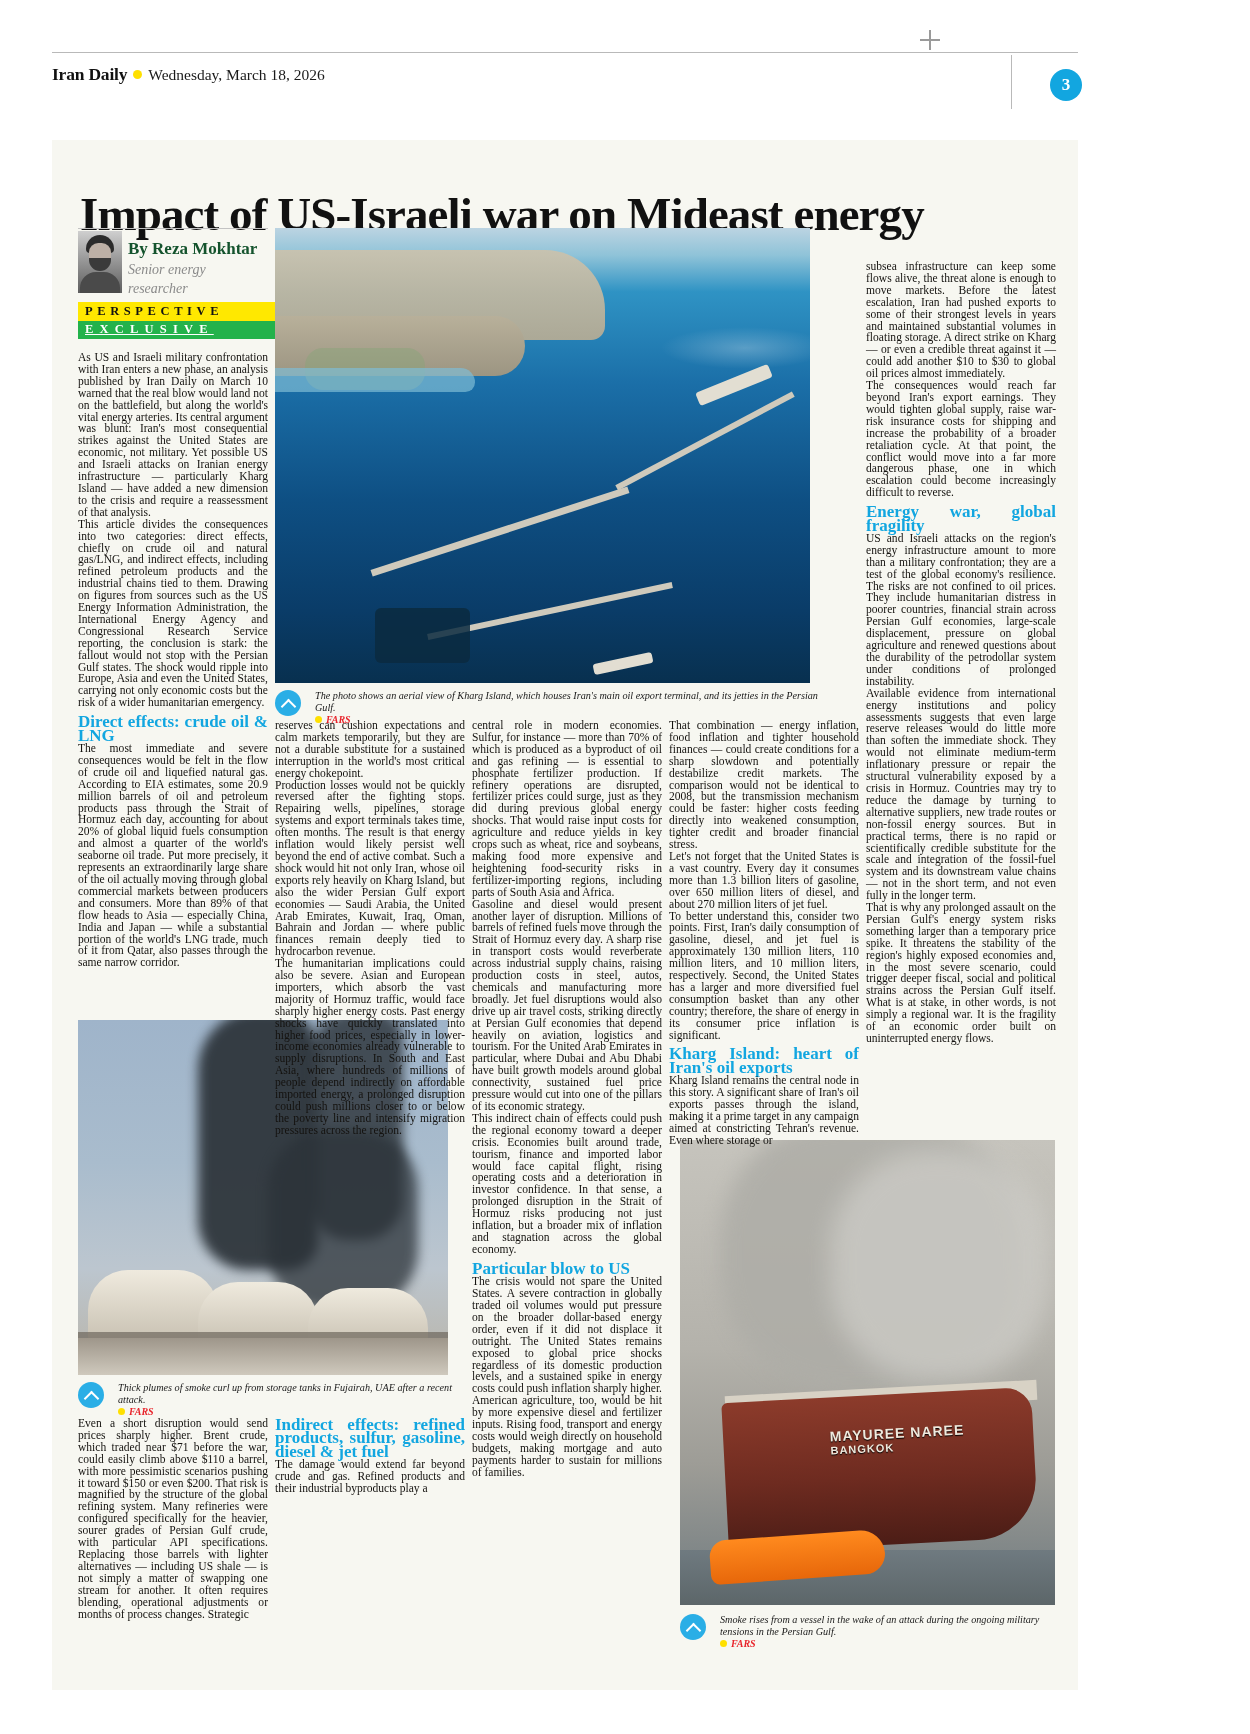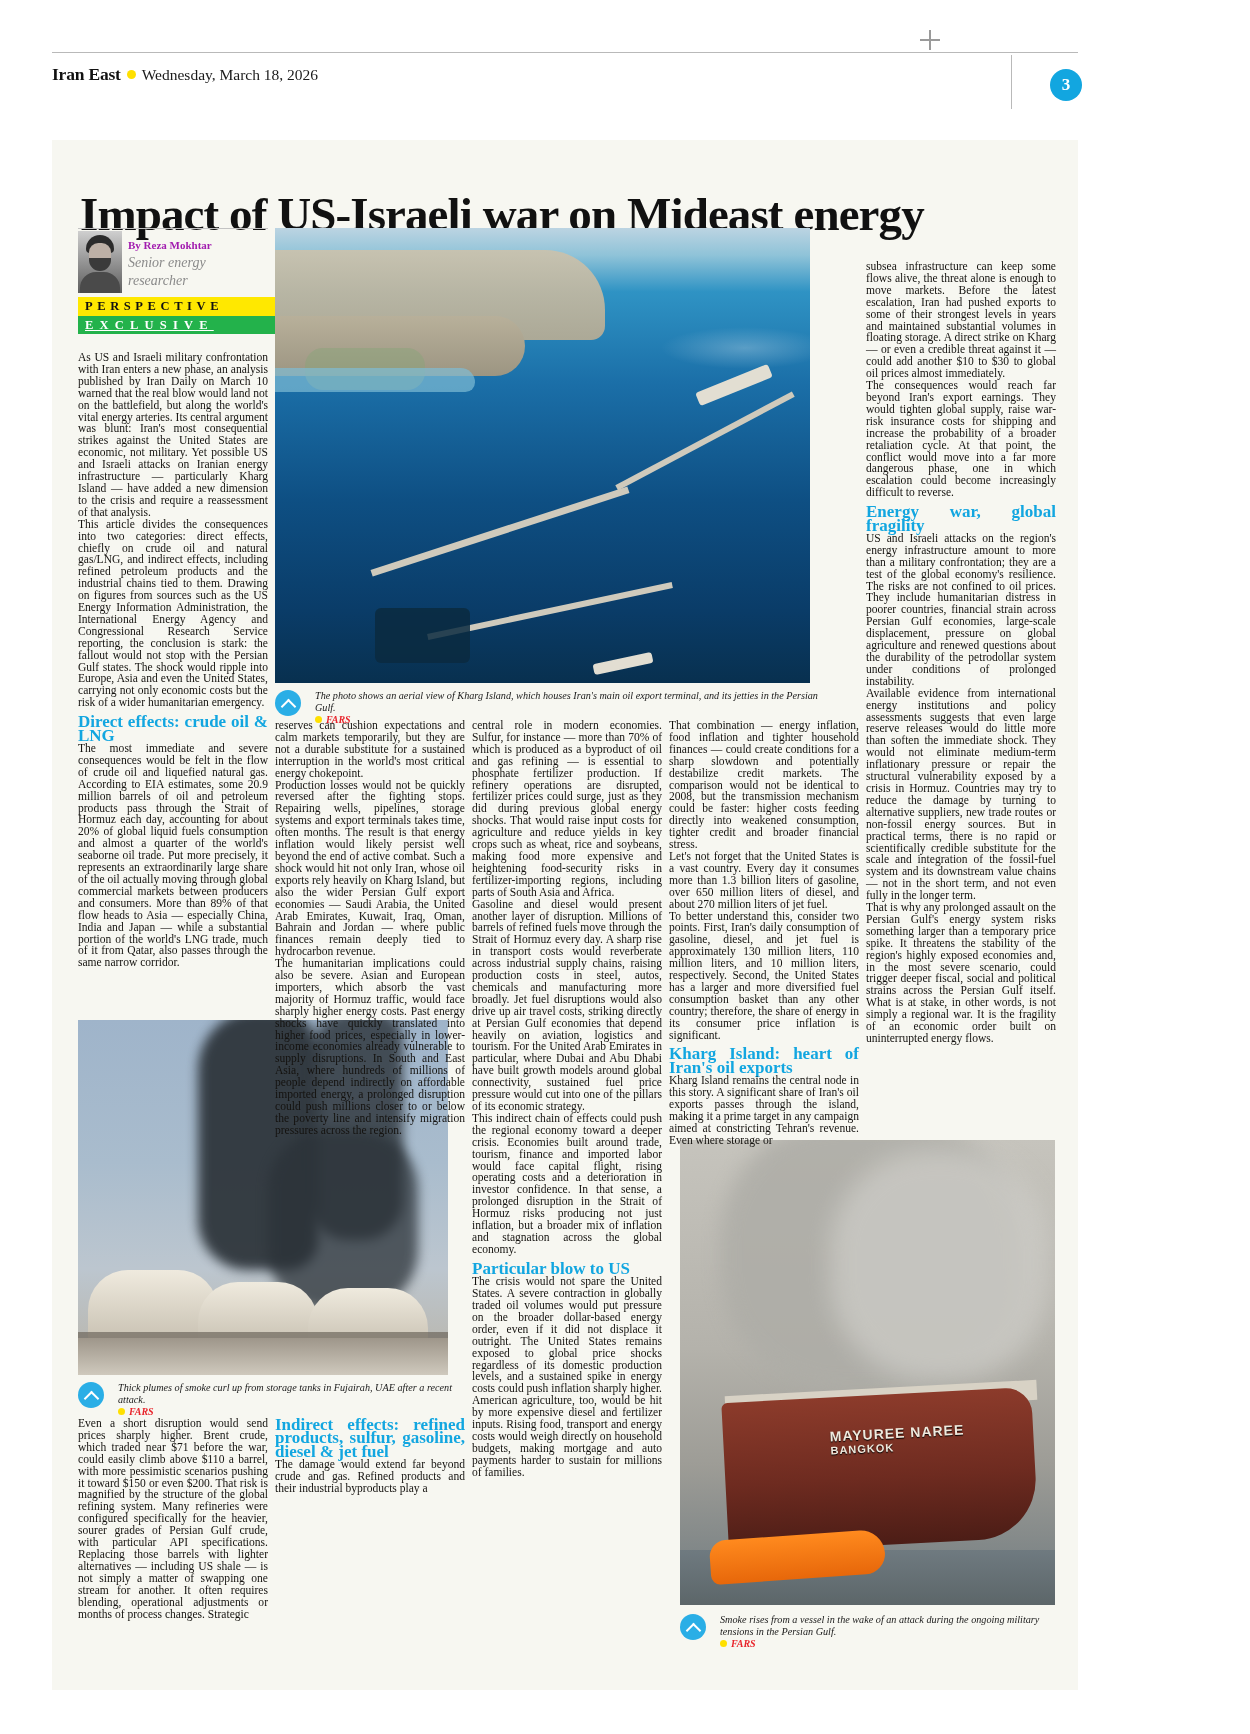--- a/index.html
+++ b/index.html
@@ -39,21 +39,21 @@
   .author-block{position:absolute;left:78px;top:228px;width:190px;}
   .author-rule{width:190px;height:1px;background:#c3c3c3;margin-bottom:2px;}
   .author-row{display:flex;gap:6px;}
   .avatar{width:44px;height:62px;flex:0 0 44px;background:linear-gradient(180deg,#cfcfcf 0%,#9a9a9a 45%,#5e5e5e 100%);
     position:relative;overflow:hidden;}
   .avatar .hair{position:absolute;left:8px;top:4px;width:28px;height:18px;border-radius:14px 14px 4px 4px;background:#2b2b2b;}
   .avatar .face{position:absolute;left:11px;top:12px;width:22px;height:26px;border-radius:11px 11px 13px 13px;background:#bdb0a6;}
   .avatar .beard{position:absolute;left:11px;top:27px;width:22px;height:13px;border-radius:0 0 11px 11px;background:#3a3a3a;}
   .avatar .body{position:absolute;left:2px;top:41px;width:40px;height:22px;background:#4a4a4a;border-radius:16px 16px 0 0;}
   .author-meta{padding-top:8px;}
-  .by-line{color:#a21caf;font-weight:bold;font-size:11px;line-height:1.2;}
+  .by-line{color:#14532d;font-weight:bold;font-size:17px;line-height:1.2;}
   .role-line{color:#8a8a8a;font-style:italic;font-size:14px;line-height:1.3;margin-top:2px;}
 
   .badge{width:226px;margin-top:4px;}
   .badge-row{display:flex;align-items:center;justify-content:space-between;padding:2px 7px;box-sizing:border-box;}
   .badge-top{background:#ffe800;color:#111;font-weight:bold;font-size:12.5px;letter-spacing:0px;height:19px;}
   .badge-bot{background:#23b24b;color:#ffffff;font-weight:bold;font-size:12.5px;height:18px;text-decoration:underline;}
   .badge-row span{display:block;}
 
   
   .col{position:absolute;font-size:11.55px;line-height:11.9px;color:#14120f;text-align:justify;
@@ -117,21 +117,21 @@
   .lifeboat{position:absolute;left:30px;top:395px;width:175px;height:44px;background:linear-gradient(180deg,#ff8a1e,#e7670a);border-radius:18px 26px 22px 10px;transform:rotate(-4deg);}
   .water{position:absolute;left:0;top:410px;width:375px;height:55px;background:linear-gradient(180deg,#6f7a80,#5c6669);}
 </style>
 </head>
 <body>
 
 <div class="crop-mark"></div>
 
 <div class="masthead">
   <div class="mh-left">
-    <span class="mh-paper">Iran East</span>
+    <span class="mh-paper">Iran Daily</span>
     <span class="mh-dot"></span>
     <span class="mh-date">Wednesday, March 18, 2026</span>
   </div>
   <div class="mh-divider"></div>
   <div class="pagebadge">3</div>
 </div>
 
 <div class="sheet"></div>
 
 <h1 class="headline">Impact of US-Israeli war on Mideast energy</h1>

